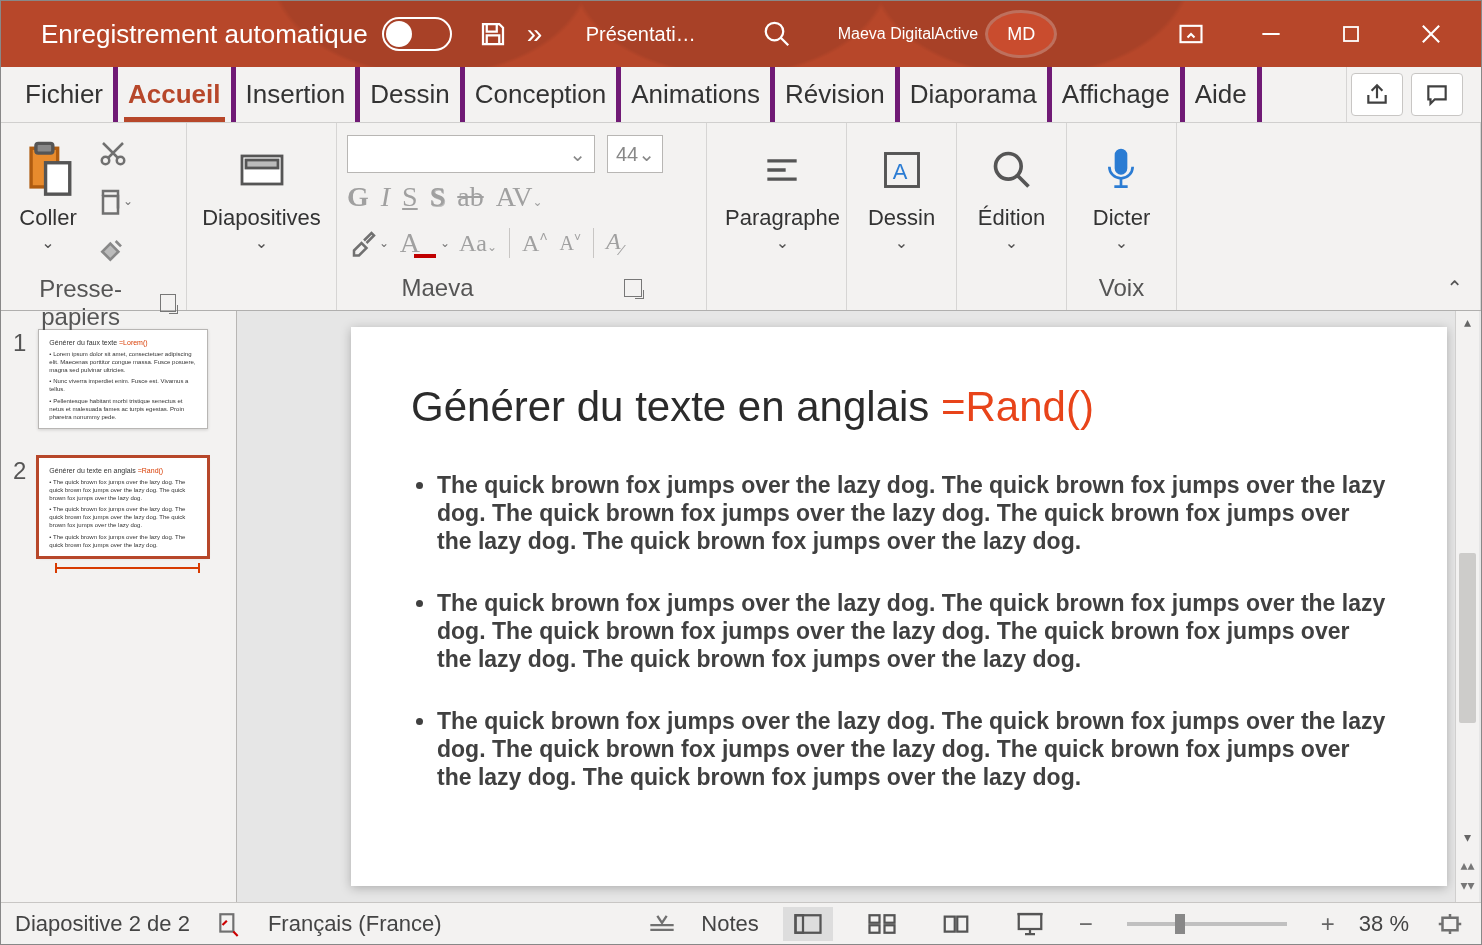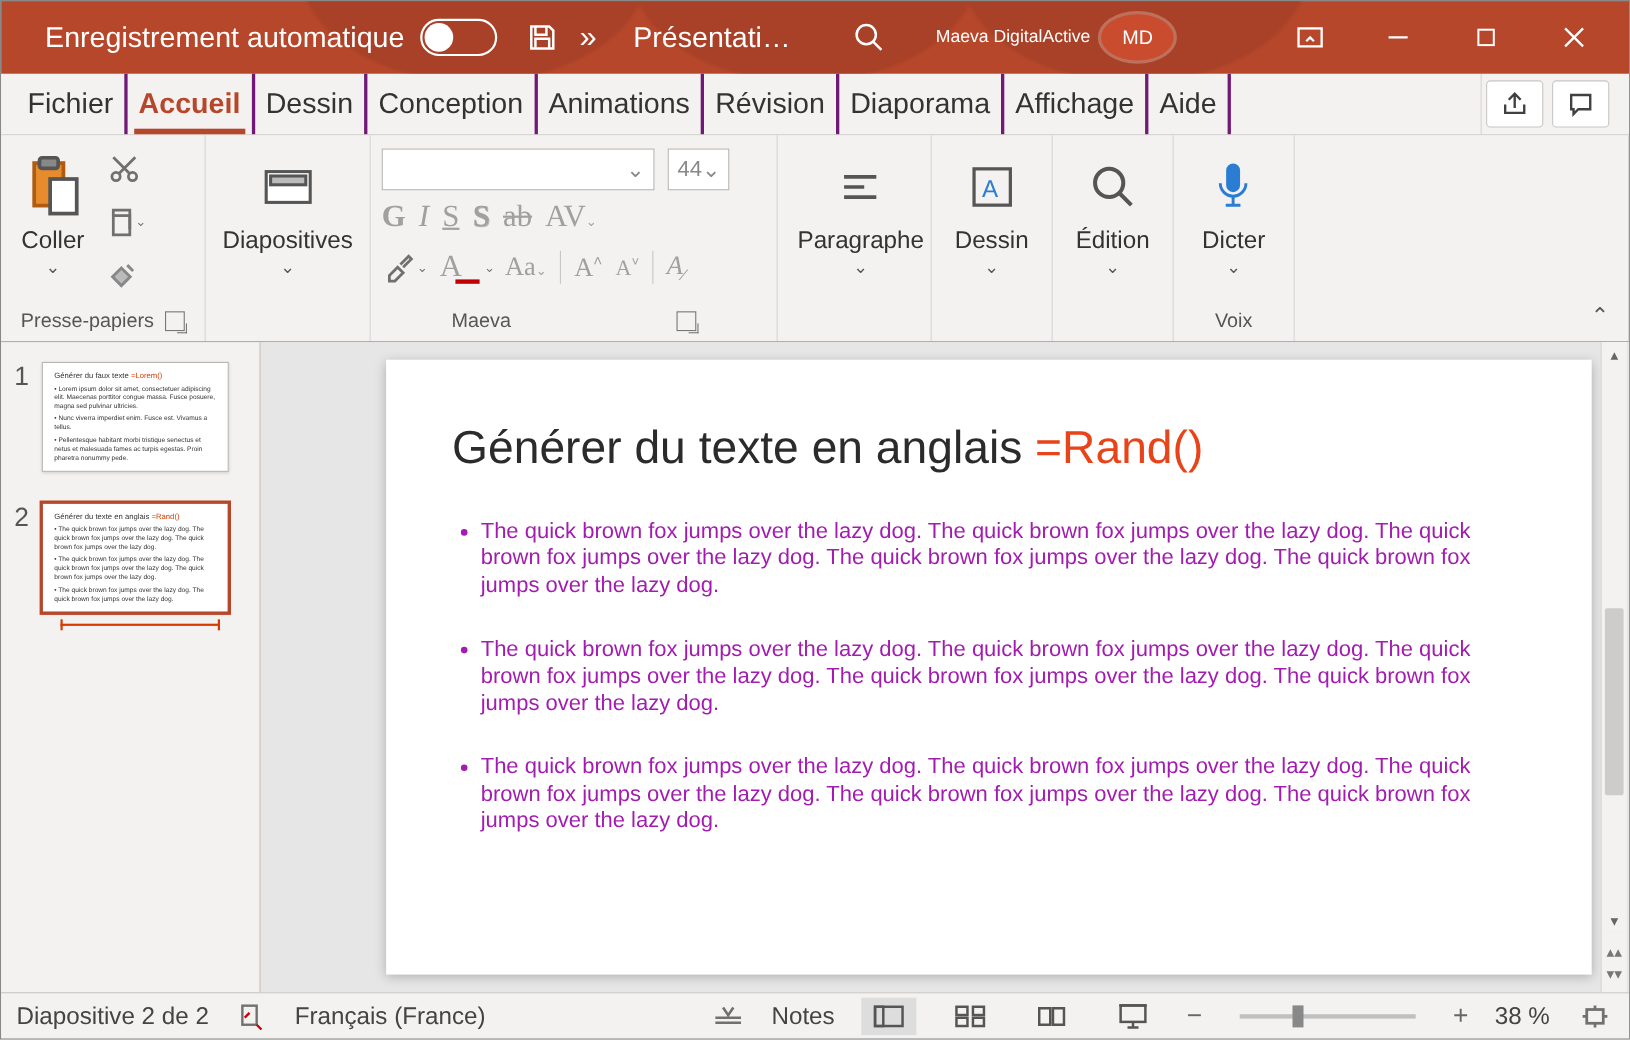--- a/index.html
+++ b/index.html
@@ -11,42 +11,42 @@
   radial-gradient(ellipse 260px 170px at 730px -30px, #9d3d25 0 60%, transparent 62%),
   radial-gradient(ellipse 260px 170px at 1030px -30px, #9d3d25 0 60%, transparent 62%),
   radial-gradient(ellipse 260px 170px at 430px -30px, #9d3d25 0 60%, transparent 62%);
   opacity: .55; pointer-events: none; }
 .titlebar > * { position: relative; }
 .autosave { font-size: 26px; margin-right: 14px; }
 .toggle { width: 70px; height: 34px; border: 2px solid #fff; border-radius: 20px; display: inline-flex; align-items: center; padding: 2px; margin-right: 20px; }
 .toggle .knob { width: 26px; height: 26px; background: #fff; border-radius: 50%; }
 .tb-btn { width: 42px; height: 42px; display: flex; align-items: center; justify-content: center; color: #fff; }
 .tb-btn svg { stroke: #fff; fill: none; stroke-width: 1.8; }
-.titlebar .doc { font-size: 26px; margin: 0 20px; }
+.titlebar .doc { font-size: 20px; margin: 0 30px; }
 .titlebar .search { margin: 0 40px 0 30px; }
 .titlebar .user { font-size: 16px; margin-right: 10px; }
 .titlebar .avatar { width: 66px; height: 42px; border-radius: 50%; background: #c94c2e; display: flex; align-items: center; justify-content: center; font-size: 18px; box-shadow: 0 0 0 3px rgba(255,255,255,.25); }
 .titlebar .wincontrols { margin-left: auto; display: flex; gap: 40px; align-items: center; margin-right: 20px; }
 .titlebar .wincontrols .tb-btn { width: 40px; }
 
 
 .tabrow { height: 56px; background: #f3f2f1; display: flex; align-items: stretch; padding: 0 14px; border-bottom: 1px solid #d0cfce; }
-.tab { font-size: 26px; color: #333; padding: 12px 10px 0 10px; border-right: 3px solid #701a75; display: flex; align-items: flex-start; }
+.tab { font-size: 26px; color: #333; padding: 12px 10px 0 10px; border-right: 5px solid #701a75; display: flex; align-items: flex-start; }
 .tab:last-child { border-right: none; }
 .tab.active { font-weight: 600; color: #b7472a; position: relative; }
 .tab.active::after { content: ""; position: absolute; left: 6px; right: 6px; bottom: 0; height: 5px; background: #b7472a; }
 .tabspacer { flex: 1; border-right: 1px solid #d6d5d4; }
 .tabrow .rightbtn { width: 52px; display: flex; align-items: center; justify-content: center; background: #fff; border: 1px solid #c8c6c4; margin: 6px 4px; border-radius: 4px; }
 .tabrow .rightbtn svg { stroke: #404040; fill: none; stroke-width: 2; }
 
 
 .ribbon { height: 188px; background: #f3f2f1; display: flex; border-bottom: 1px solid #b0afae; position: relative; }
 .group { display: flex; flex-direction: column; border-right: 1px solid #d6d5d4; padding: 8px 10px 4px 10px; }
 .group .body { flex: 1; display: flex; align-items: flex-start; }
-.group .label { font-size: 18px; color: #555; text-align: center; padding: 4px 0; display: flex; justify-content: center; align-items: center; gap: 10px; }
+.group .label { font-size: 24px; color: #555; text-align: center; padding: 4px 0; display: flex; justify-content: center; align-items: center; gap: 10px; }
 .launcher { width: 18px; height: 18px; border: 1.5px solid #777; position: relative; }
 .launcher::after { content: ""; position: absolute; right: -3px; bottom: -3px; width: 8px; height: 8px; border-right: 1.5px solid #777; border-bottom: 1.5px solid #777; }
 .bigbtn { display: flex; flex-direction: column; align-items: center; color: #333; font-size: 22px; padding: 4px 8px; }
 .bigbtn .glyph { height: 70px; display: flex; align-items: center; justify-content: center; }
 .chev { font-size: 16px; color: #555; margin-top: 2px; }
 .iconcell { width: 44px; height: 44px; display: flex; align-items: center; justify-content: center; color: #707070; }
 .iconcell svg { stroke: currentColor; fill: none; stroke-width: 2; }
 .fontgroup .row { display: flex; align-items: center; gap: 12px; margin: 4px 0; }
 .combo { height: 38px; border: 1px solid #b8b6b4; background: #fff; display: flex; align-items: center; justify-content: flex-end; padding: 0 8px; color: #888; font-size: 20px; }
 .fontname { width: 248px; }
@@ -69,21 +69,21 @@
 .thumbwrap.sel + .caret { height: 2px; background: #d83b01; margin: -18px 24px 0 42px; position: relative; }
 .thumbwrap.sel + .caret::before, .thumbwrap.sel + .caret::after { content: ""; position: absolute; top: -4px; width: 2px; height: 10px; background: #d83b01; }
 .thumbwrap.sel + .caret::before { left: 0; }
 .thumbwrap.sel + .caret::after { right: 0; }
 
 .editor { flex: 1; position: relative; background: #e6e6e6; overflow: hidden; }
 .slide { position: absolute; left: 114px; top: 16px; right: 34px; bottom: 16px; background: #fff; box-shadow: 0 2px 10px rgba(0,0,0,.25); padding: 56px 60px; }
 .slide h1 { font-size: 42px; font-weight: 400; color: #2b2b2b; margin-bottom: 40px; }
 .slide h1 .red { color: #e8441a; }
 .slide ul { list-style: disc; padding-left: 26px; }
-.slide li { font-size: 20px; color: #a21caf; margin-bottom: 34px; line-height: 1.22; }
+.slide li { font-size: 23px; color: #404040; margin-bottom: 34px; line-height: 1.22; font-weight: bold; }
 .vscroll { position: absolute; right: 2px; top: 0; bottom: 54px; width: 24px; background: #f3f2f1; border-left: 1px solid #d0cfce; display: flex; flex-direction: column; align-items: center; }
 .vscroll .arrow { height: 22px; color: #666; font-size: 14px; display: flex; align-items: center; }
 .vscroll .track { flex: 1; width: 100%; position: relative; }
 .vscroll .thumb2 { position: absolute; left: 3px; right: 3px; top: 220px; height: 170px; background: #cdccca; border-radius: 2px; }
 .vnav { position: absolute; right: 2px; bottom: 0; width: 24px; height: 54px; background: #f3f2f1; border-left: 1px solid #d0cfce; display: flex; flex-direction: column; align-items: center; justify-content: center; color: #777; font-size: 14px; gap: 4px; }
 
 
 .status { height: 42px; background: #f3f2f1; border-top: 1px solid #c8c6c4; display: flex; align-items: center; padding: 0 14px; font-size: 22px; color: #444; gap: 24px; }
 .status .spacer { flex: 1; }
 .viewbtn { width: 50px; height: 34px; display: flex; align-items: center; justify-content: center; color: #555; }
@@ -136,20 +136,21 @@
         <svg width="28" height="28" viewBox="0 0 24 24">
           <path d="M5 5l14 14M19 5L5 19"></path>
         </svg>
       </span>
   </div>
 </div>
 
 <div class="tabrow">
   <div class="tab">Fichier</div>
   <div class="tab active">Accueil</div>
+  <div class="tab">Insertion</div>
   <div class="tab">Dessin</div>
   <div class="tab">Conception</div>
   <div class="tab">Animations</div>
   <div class="tab">Révision</div>
   <div class="tab">Diaporama</div>
   <div class="tab">Affichage</div>
   <div class="tab">Aide</div>
   <div class="tabspacer"></div>
   <div class="rightbtn">
       <svg width="26" height="26" viewBox="0 0 24 24">

